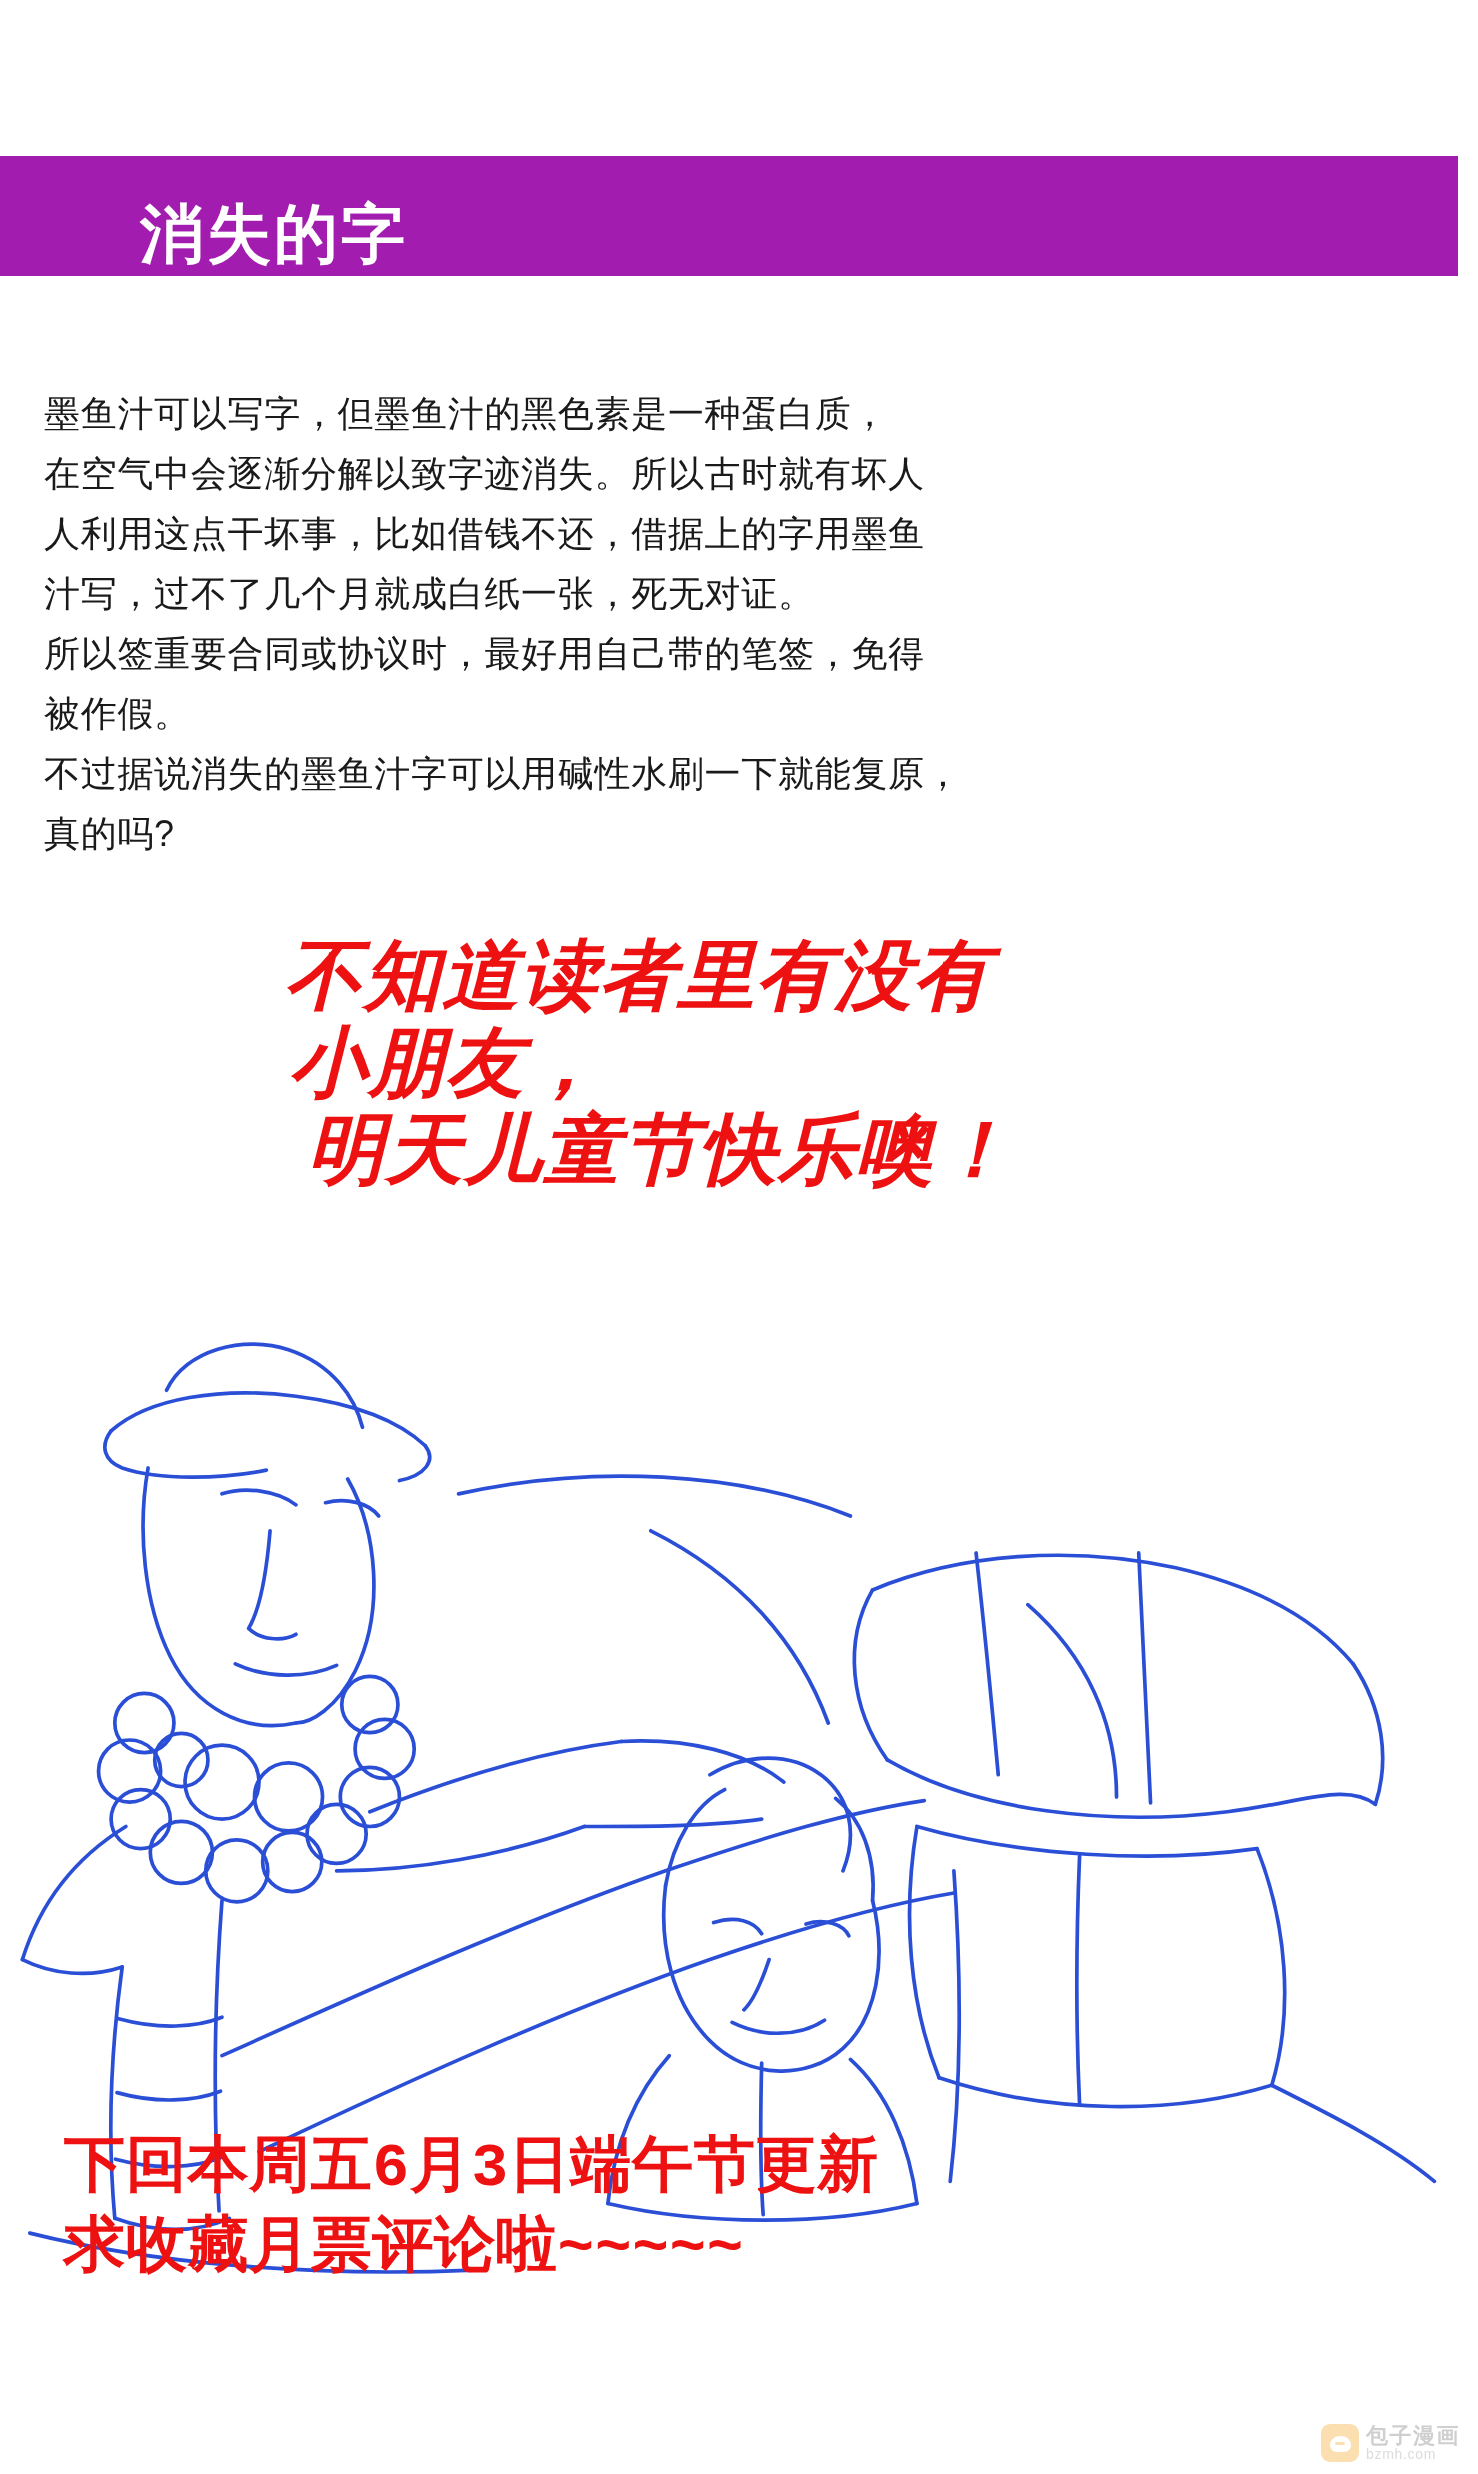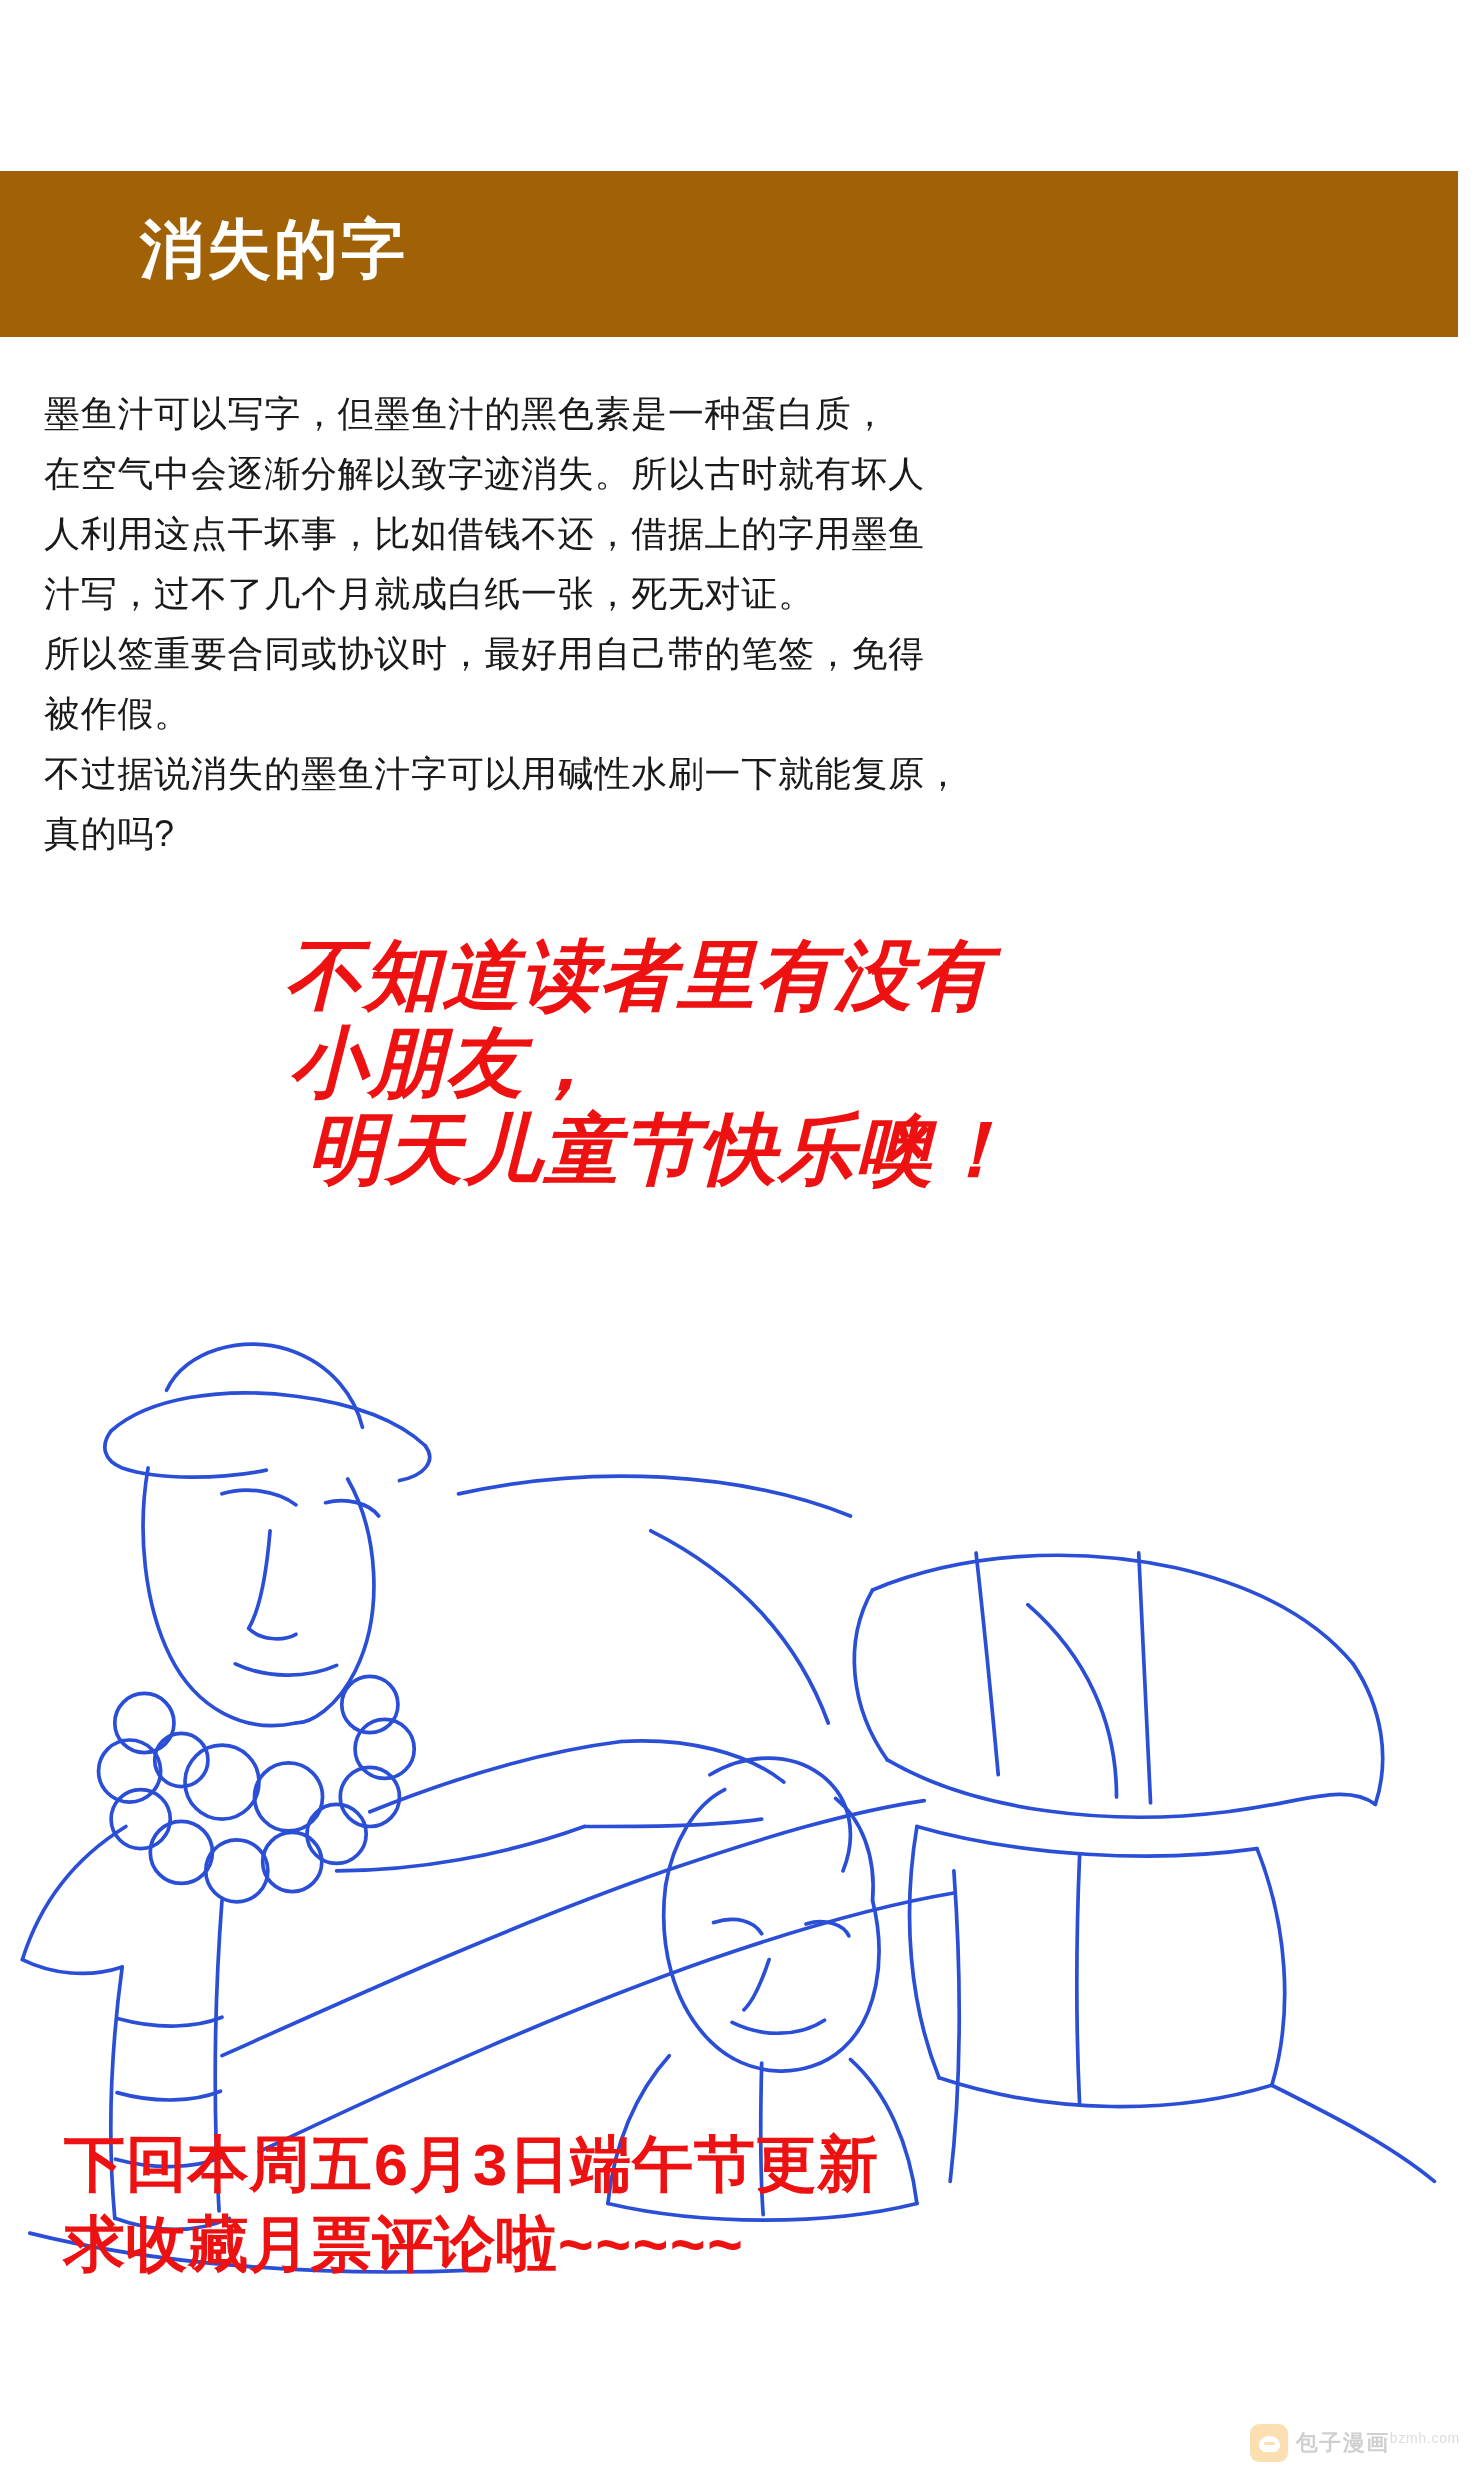--- a/index.html
+++ b/index.html
@@ -12,24 +12,24 @@
     height: 2475px;
     position: relative;
     font-family: "Liberation Sans", sans-serif;
     overflow: hidden;
   }
 
   
   .banner {
     position: absolute;
     left: 0;
-    top: 171px;
+    top: 156px;
     width: 1458px;
-    height: 166px;
-    background: #a16207;
+    height: 120px;
+    background: #a21caf;
   }
   .banner-title {
     position: absolute;
     left: 140px;
     top: 38px;
     color: #ffffff;
     font-size: 64px;
     font-weight: bold;
     letter-spacing: 3px;
     line-height: 81px;
@@ -127,21 +127,21 @@
     position: absolute;
     left: 14px;
     top: 18px;
     width: 10.4px;
     height: 3px;
     border-radius: 1.5px;
     background: #f6a623;
   }
   .wm-text {
     display: flex;
-    flex-direction: row;
+    flex-direction: column;
     line-height: 1.05;
   }
   .wm-cn {
     font-size: 22px;
     color: #777777;
     font-weight: bold;
     letter-spacing: 1.5px;
   }
   .wm-en {
     font-size: 14px;

